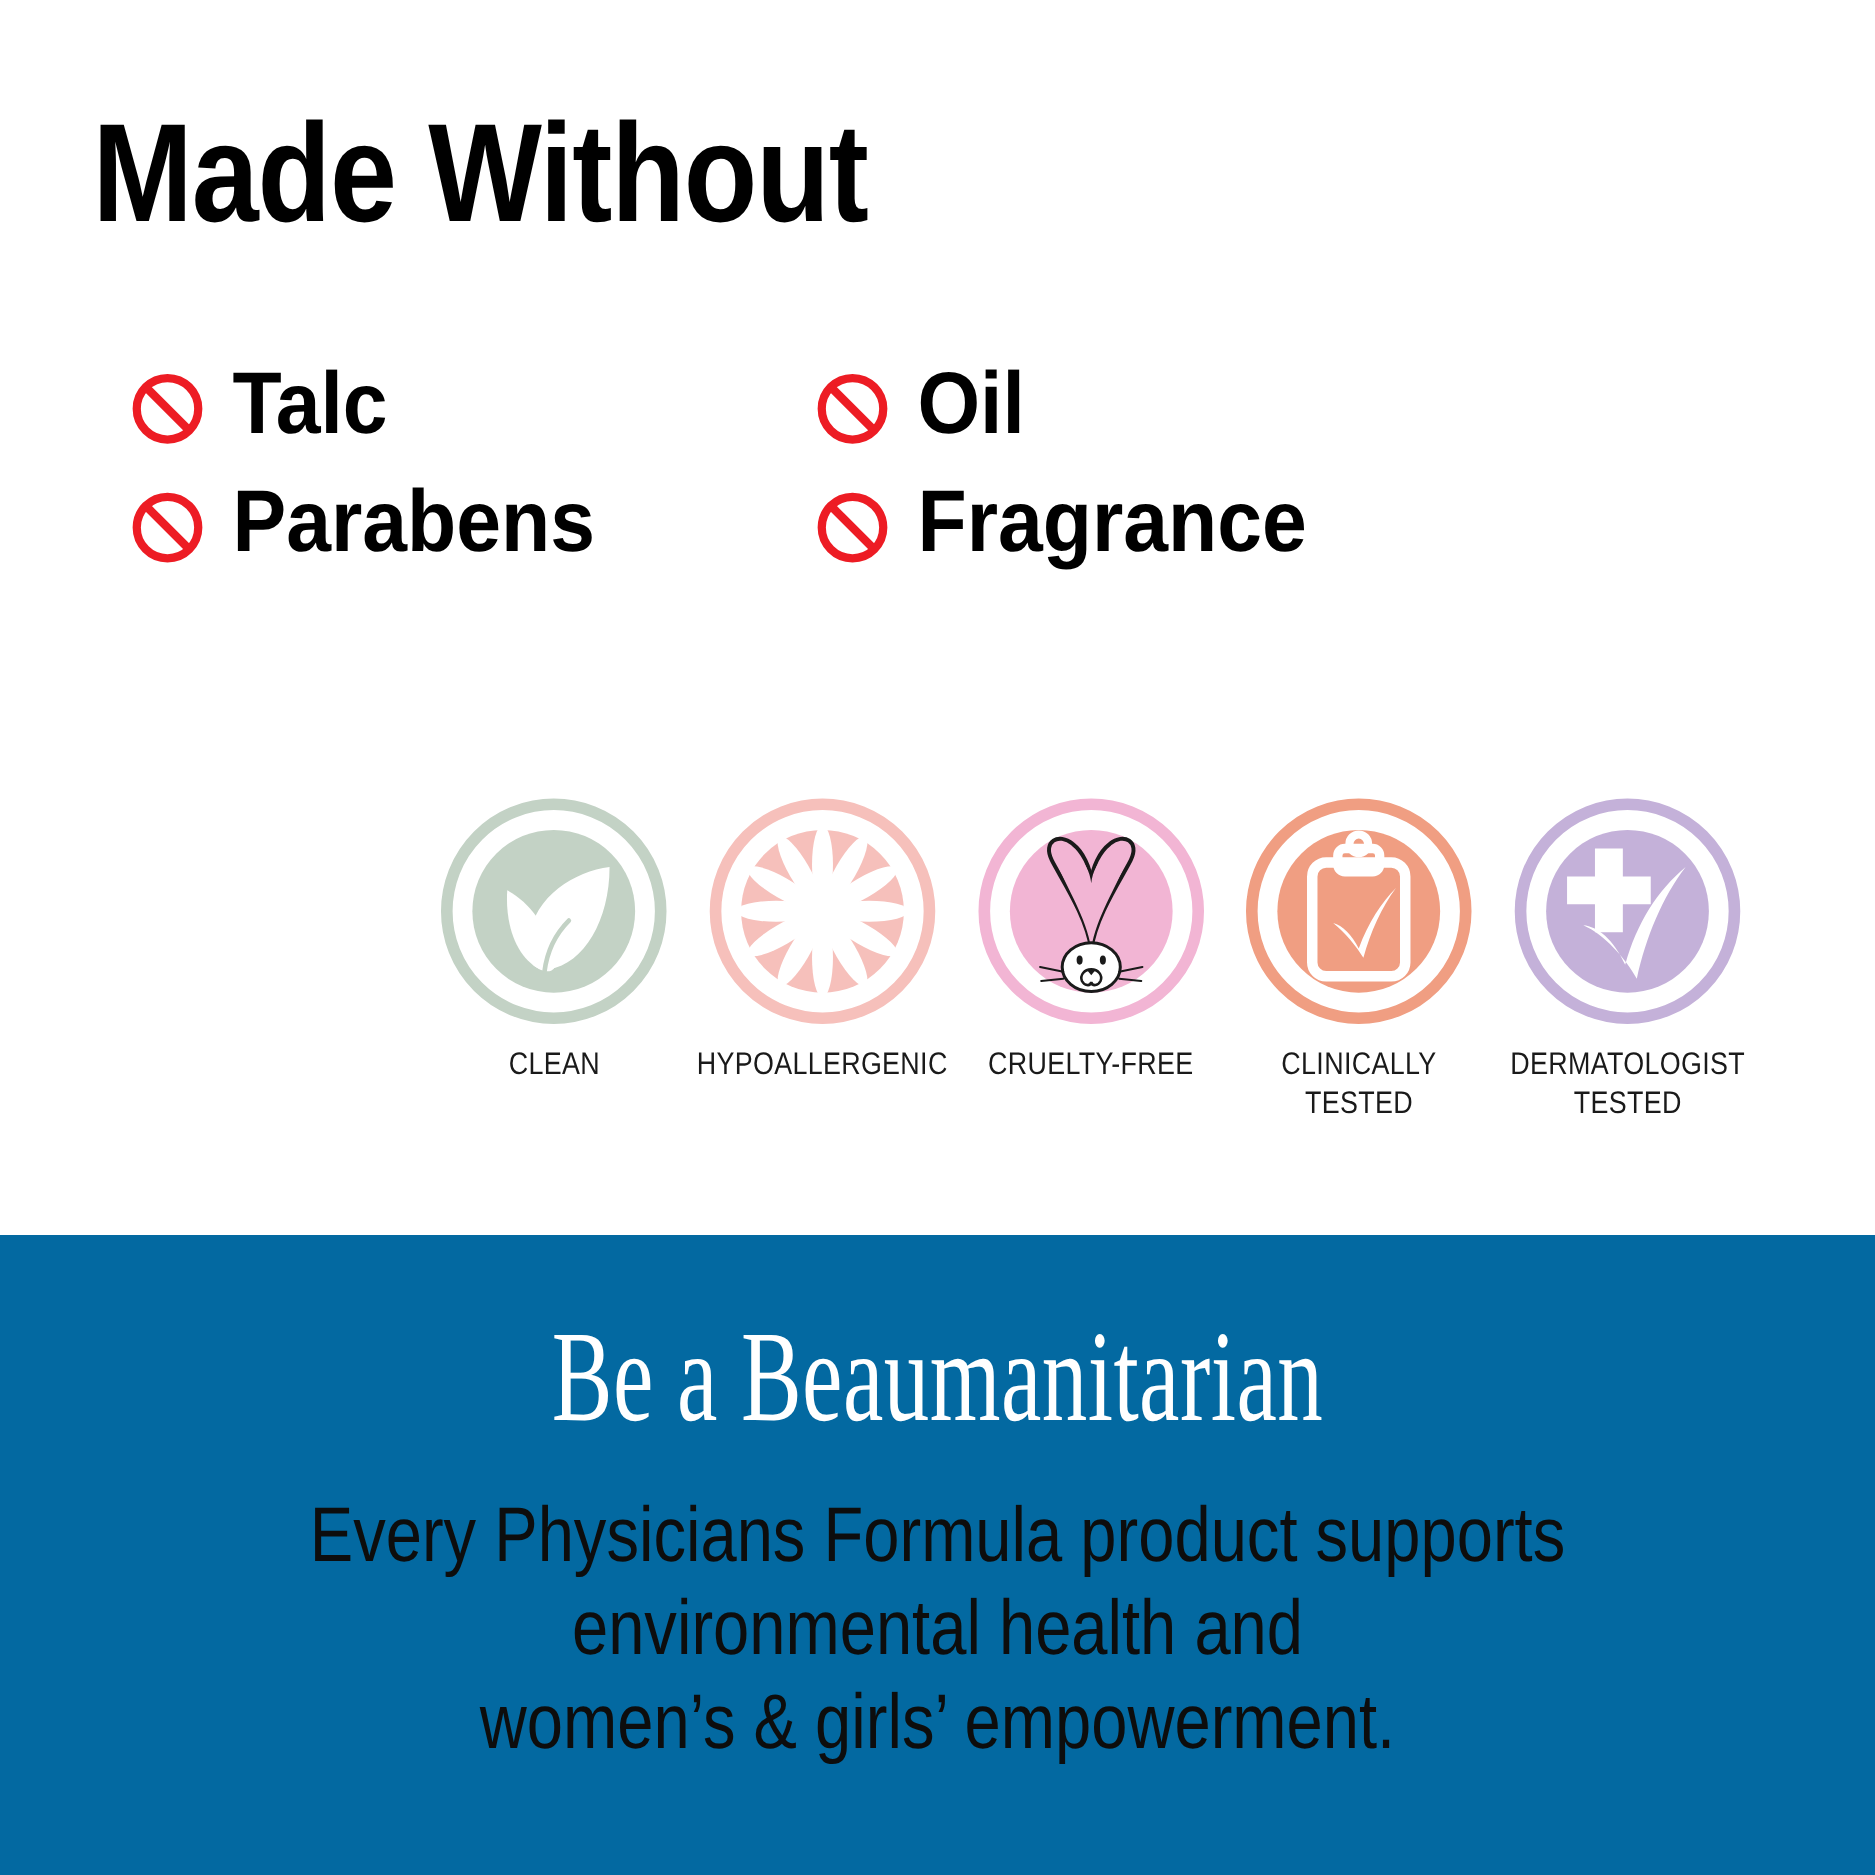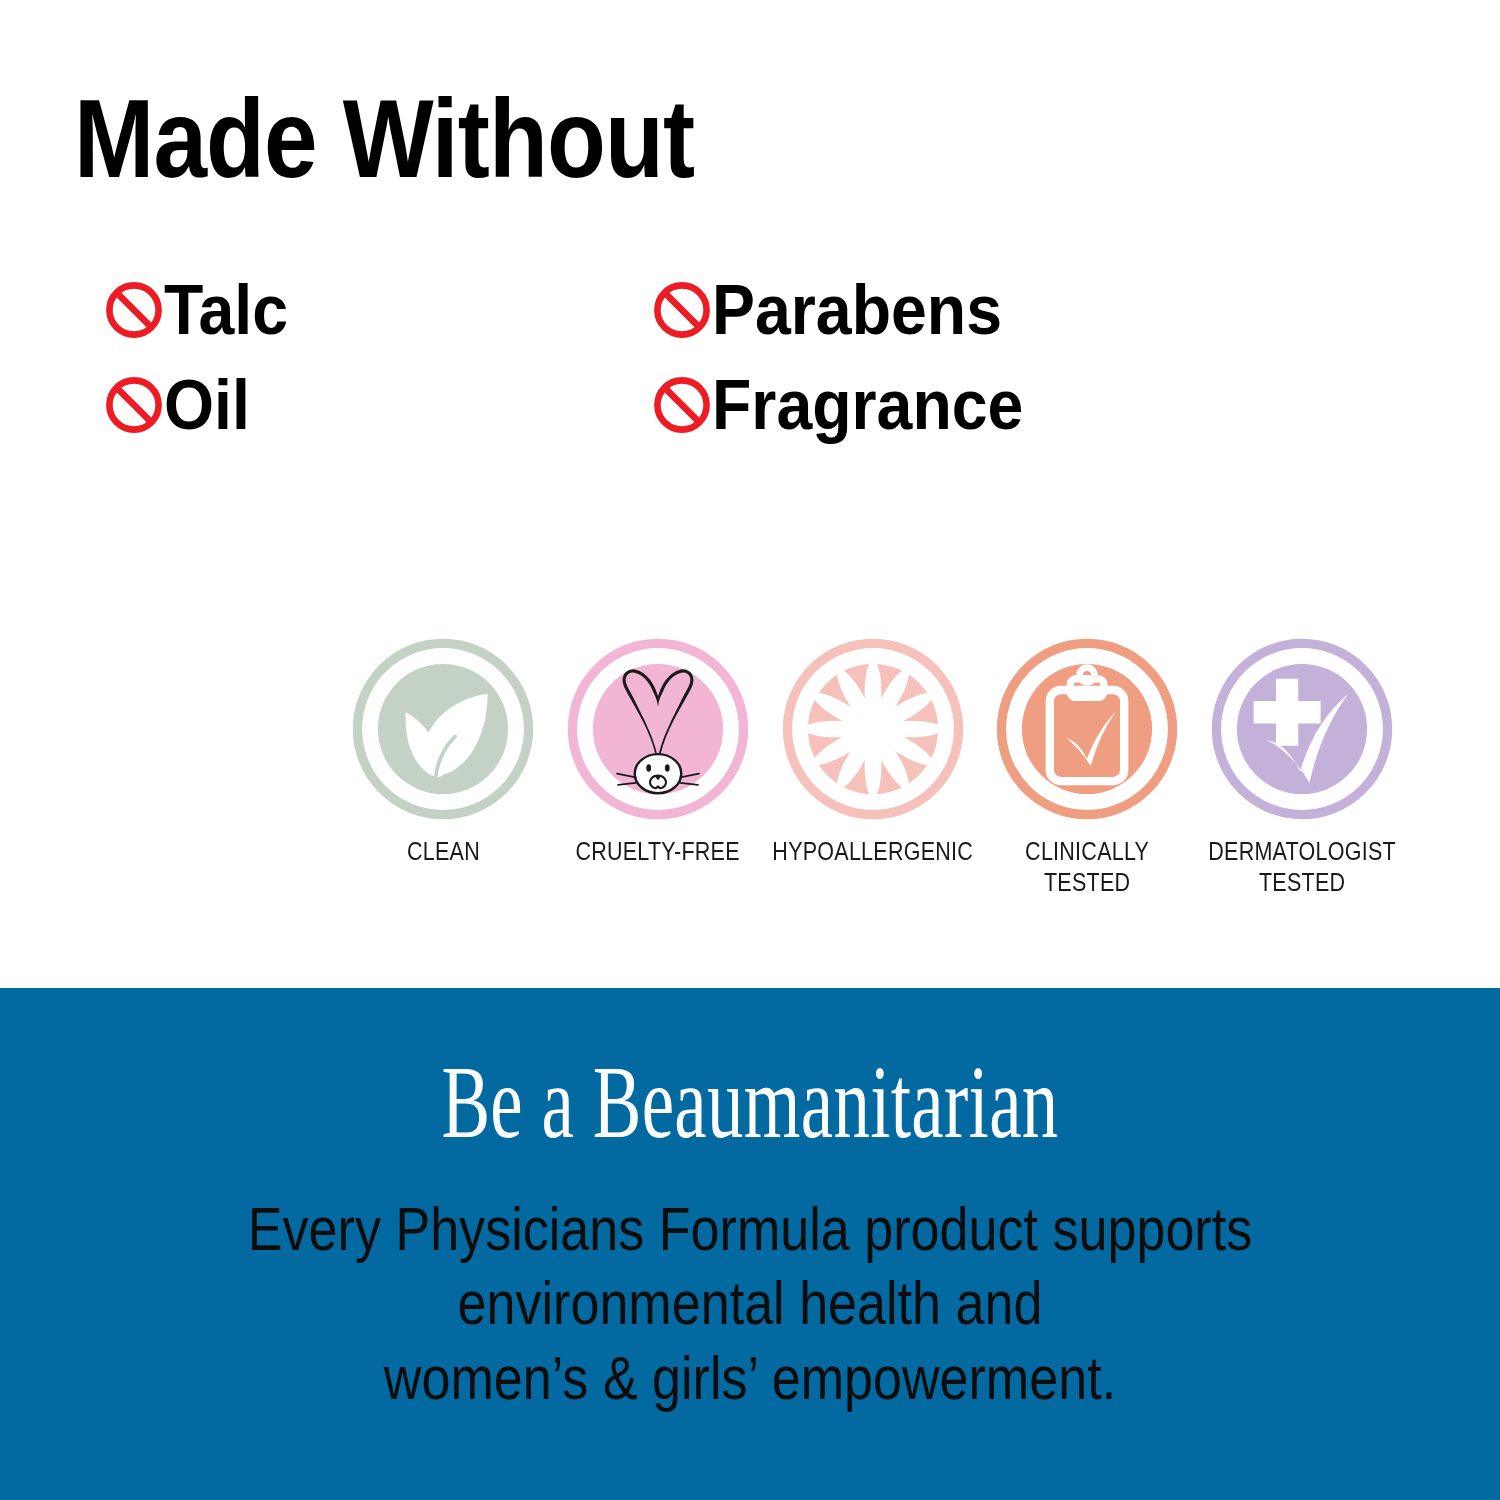--- a/index.html
+++ b/index.html
@@ -52,21 +52,22 @@
     top: 262px;
     width: 1140px;
     display: grid;
     grid-template-columns: 548px 560px;
     grid-template-rows: 95px 95px;
     align-items: center;
   }
 
   .without-item {
     display: flex;
-    align-items: center;
+    align-items: flex-end;
+    gap: 22px;
     height: 95px;
   }
 
   .no-icon {
     flex: 0 0 auto;
     width: 60px;
     height: 60px;
     display: block;
   }
 
@@ -185,31 +186,31 @@
         <span class="without-label">Talc</span>
       </div>
 
       <div class="without-item">
         <span class="no-icon-wrap">
           <svg class="no-icon" viewBox="0 0 100 100" aria-hidden="true">
             <circle cx="50" cy="50" r="41" fill="none" stroke="#ed1c24" stroke-width="11"></circle>
             <line x1="21" y1="21" x2="79" y2="79" stroke="#ed1c24" stroke-width="11" stroke-linecap="butt"></line>
           </svg>
         </span>
-        <span class="without-label">Parabens</span>
+        <span class="without-label">Oil</span>
       </div>
 
       <div class="without-item">
         <span class="no-icon-wrap">
           <svg class="no-icon" viewBox="0 0 100 100" aria-hidden="true">
             <circle cx="50" cy="50" r="41" fill="none" stroke="#ed1c24" stroke-width="11"></circle>
             <line x1="21" y1="21" x2="79" y2="79" stroke="#ed1c24" stroke-width="11" stroke-linecap="butt"></line>
           </svg>
         </span>
-        <span class="without-label">Oil</span>
+        <span class="without-label">Parabens</span>
       </div>
 
       <div class="without-item">
         <span class="no-icon-wrap">
           <svg class="no-icon" viewBox="0 0 100 100" aria-hidden="true">
             <circle cx="50" cy="50" r="41" fill="none" stroke="#ed1c24" stroke-width="11"></circle>
             <line x1="21" y1="21" x2="79" y2="79" stroke="#ed1c24" stroke-width="11" stroke-linecap="butt"></line>
           </svg>
         </span>
         <span class="without-label">Fragrance</span>
@@ -226,47 +227,20 @@
             <circle cx="100" cy="100" r="70" fill="#c3d2c5"></circle>
 
             <path d="M148 62 C118 66 84 86 78 124 C75 143 84 152 96 150 C126 145 148 108 148 62 Z" fill="#ffffff"></path>
 
             <path d="M60 82 C58 112 68 140 88 150 C99 155 104 148 101 138 C93 112 80 93 60 82 Z" fill="#ffffff"></path>
 
             <path d="M92 152 C94 136 101 120 113 108" fill="none" stroke="#c3d2c5" stroke-width="4" stroke-linecap="round"></path>
           </svg>
         </div>
         <div class="badge-label">CLEAN</div>
-      </div>
-
-      <div class="badge">
-        <div class="badge-mark">
-          <svg viewBox="0 0 200 200" aria-hidden="true">
-            <circle cx="100" cy="100" r="92" fill="none" stroke="#f2b5d4" stroke-width="10"></circle>
-            <circle cx="100" cy="100" r="70" fill="#f2b5d4"></circle>
-
-            <path d="M100 133 C96 104 74 72 66 56 C58 40 72 32 84 42 C93 49 99 62 100 74" fill="none" stroke="#1a1a1a" stroke-width="3.4" stroke-linecap="round"></path>
-            <path d="M100 133 C104 104 126 72 134 56 C142 40 128 32 116 42 C107 49 101 62 100 74" fill="none" stroke="#1a1a1a" stroke-width="3.4" stroke-linecap="round"></path>
-            <path d="M100 74 C99 62 93 49 84 42" fill="none" stroke="#ffffff" stroke-width="0"></path>
-
-            <path d="M100 132 C96 106 78 78 72 62 C67 49 78 43 87 51 C94 57 99 66 100 76 C101 66 106 57 113 51 C122 43 133 49 128 62 C122 78 104 106 100 132 Z" fill="#f2b5d4"></path>
-
-            <ellipse cx="100" cy="148" rx="25" ry="21" fill="#ffffff" stroke="#1a1a1a" stroke-width="2.6"></ellipse>
-
-            <ellipse cx="90" cy="142" rx="2.6" ry="4" fill="#1a1a1a"></ellipse>
-            <ellipse cx="110" cy="142" rx="2.6" ry="4" fill="#1a1a1a"></ellipse>
-
-            <path d="M100 150 C94 150 90 155 92 160 C94 164 99 165 100 161 C101 165 106 164 108 160 C110 155 106 150 100 150 Z" fill="#ffffff" stroke="#1a1a1a" stroke-width="2.2"></path>
-
-            <path d="M96 150 L104 150 L100 155 Z" fill="#1a1a1a"></path>
-
-            <path d="M76 152 L56 148 M76 158 L57 160 M124 152 L144 148 M124 158 L143 160" stroke="#1a1a1a" stroke-width="1.8" fill="none" stroke-linecap="round"></path>
-          </svg>
-        </div>
-        <div class="badge-label">CRUELTY-FREE</div>
       </div>
 
       <div class="badge">
         <div class="badge-mark">
           <svg viewBox="0 0 200 200" aria-hidden="true">
             <circle cx="100" cy="100" r="92" fill="none" stroke="#f6c0bb" stroke-width="10"></circle>
             <circle cx="100" cy="100" r="70" fill="#f6c0bb"></circle>
             <g fill="#ffffff">
               <g transform="translate(100,100)">
                 <ellipse cx="0" cy="-40" rx="9" ry="34" transform="rotate(0)"></ellipse>
@@ -285,20 +259,47 @@
               <circle cx="100" cy="100" r="13"></circle>
             </g>
           </svg>
         </div>
         <div class="badge-label">HYPOALLERGENIC</div>
       </div>
 
       <div class="badge">
         <div class="badge-mark">
           <svg viewBox="0 0 200 200" aria-hidden="true">
+            <circle cx="100" cy="100" r="92" fill="none" stroke="#f2b5d4" stroke-width="10"></circle>
+            <circle cx="100" cy="100" r="70" fill="#f2b5d4"></circle>
+
+            <path d="M100 133 C96 104 74 72 66 56 C58 40 72 32 84 42 C93 49 99 62 100 74" fill="none" stroke="#1a1a1a" stroke-width="3.4" stroke-linecap="round"></path>
+            <path d="M100 133 C104 104 126 72 134 56 C142 40 128 32 116 42 C107 49 101 62 100 74" fill="none" stroke="#1a1a1a" stroke-width="3.4" stroke-linecap="round"></path>
+            <path d="M100 74 C99 62 93 49 84 42" fill="none" stroke="#ffffff" stroke-width="0"></path>
+
+            <path d="M100 132 C96 106 78 78 72 62 C67 49 78 43 87 51 C94 57 99 66 100 76 C101 66 106 57 113 51 C122 43 133 49 128 62 C122 78 104 106 100 132 Z" fill="#f2b5d4"></path>
+
+            <ellipse cx="100" cy="148" rx="25" ry="21" fill="#ffffff" stroke="#1a1a1a" stroke-width="2.6"></ellipse>
+
+            <ellipse cx="90" cy="142" rx="2.6" ry="4" fill="#1a1a1a"></ellipse>
+            <ellipse cx="110" cy="142" rx="2.6" ry="4" fill="#1a1a1a"></ellipse>
+
+            <path d="M100 150 C94 150 90 155 92 160 C94 164 99 165 100 161 C101 165 106 164 108 160 C110 155 106 150 100 150 Z" fill="#ffffff" stroke="#1a1a1a" stroke-width="2.2"></path>
+
+            <path d="M96 150 L104 150 L100 155 Z" fill="#1a1a1a"></path>
+
+            <path d="M76 152 L56 148 M76 158 L57 160 M124 152 L144 148 M124 158 L143 160" stroke="#1a1a1a" stroke-width="1.8" fill="none" stroke-linecap="round"></path>
+          </svg>
+        </div>
+        <div class="badge-label">CRUELTY-FREE</div>
+      </div>
+
+      <div class="badge">
+        <div class="badge-mark">
+          <svg viewBox="0 0 200 200" aria-hidden="true">
             <circle cx="100" cy="100" r="92" fill="none" stroke="#f09e82" stroke-width="10"></circle>
             <circle cx="100" cy="100" r="70" fill="#f09e82"></circle>
 
             <rect x="60" y="58" width="80" height="98" rx="12" fill="none" stroke="#ffffff" stroke-width="9"></rect>
 
             <rect x="82" y="46" width="36" height="20" rx="6" fill="none" stroke="#ffffff" stroke-width="8"></rect>
             <circle cx="100" cy="42" r="8" fill="none" stroke="#ffffff" stroke-width="7"></circle>
 
             <path d="M78 110 C86 112 94 120 100 132 C108 110 120 92 132 80 C120 96 110 118 104 140 C98 130 88 118 78 110 Z" fill="#ffffff"></path>
           </svg>

